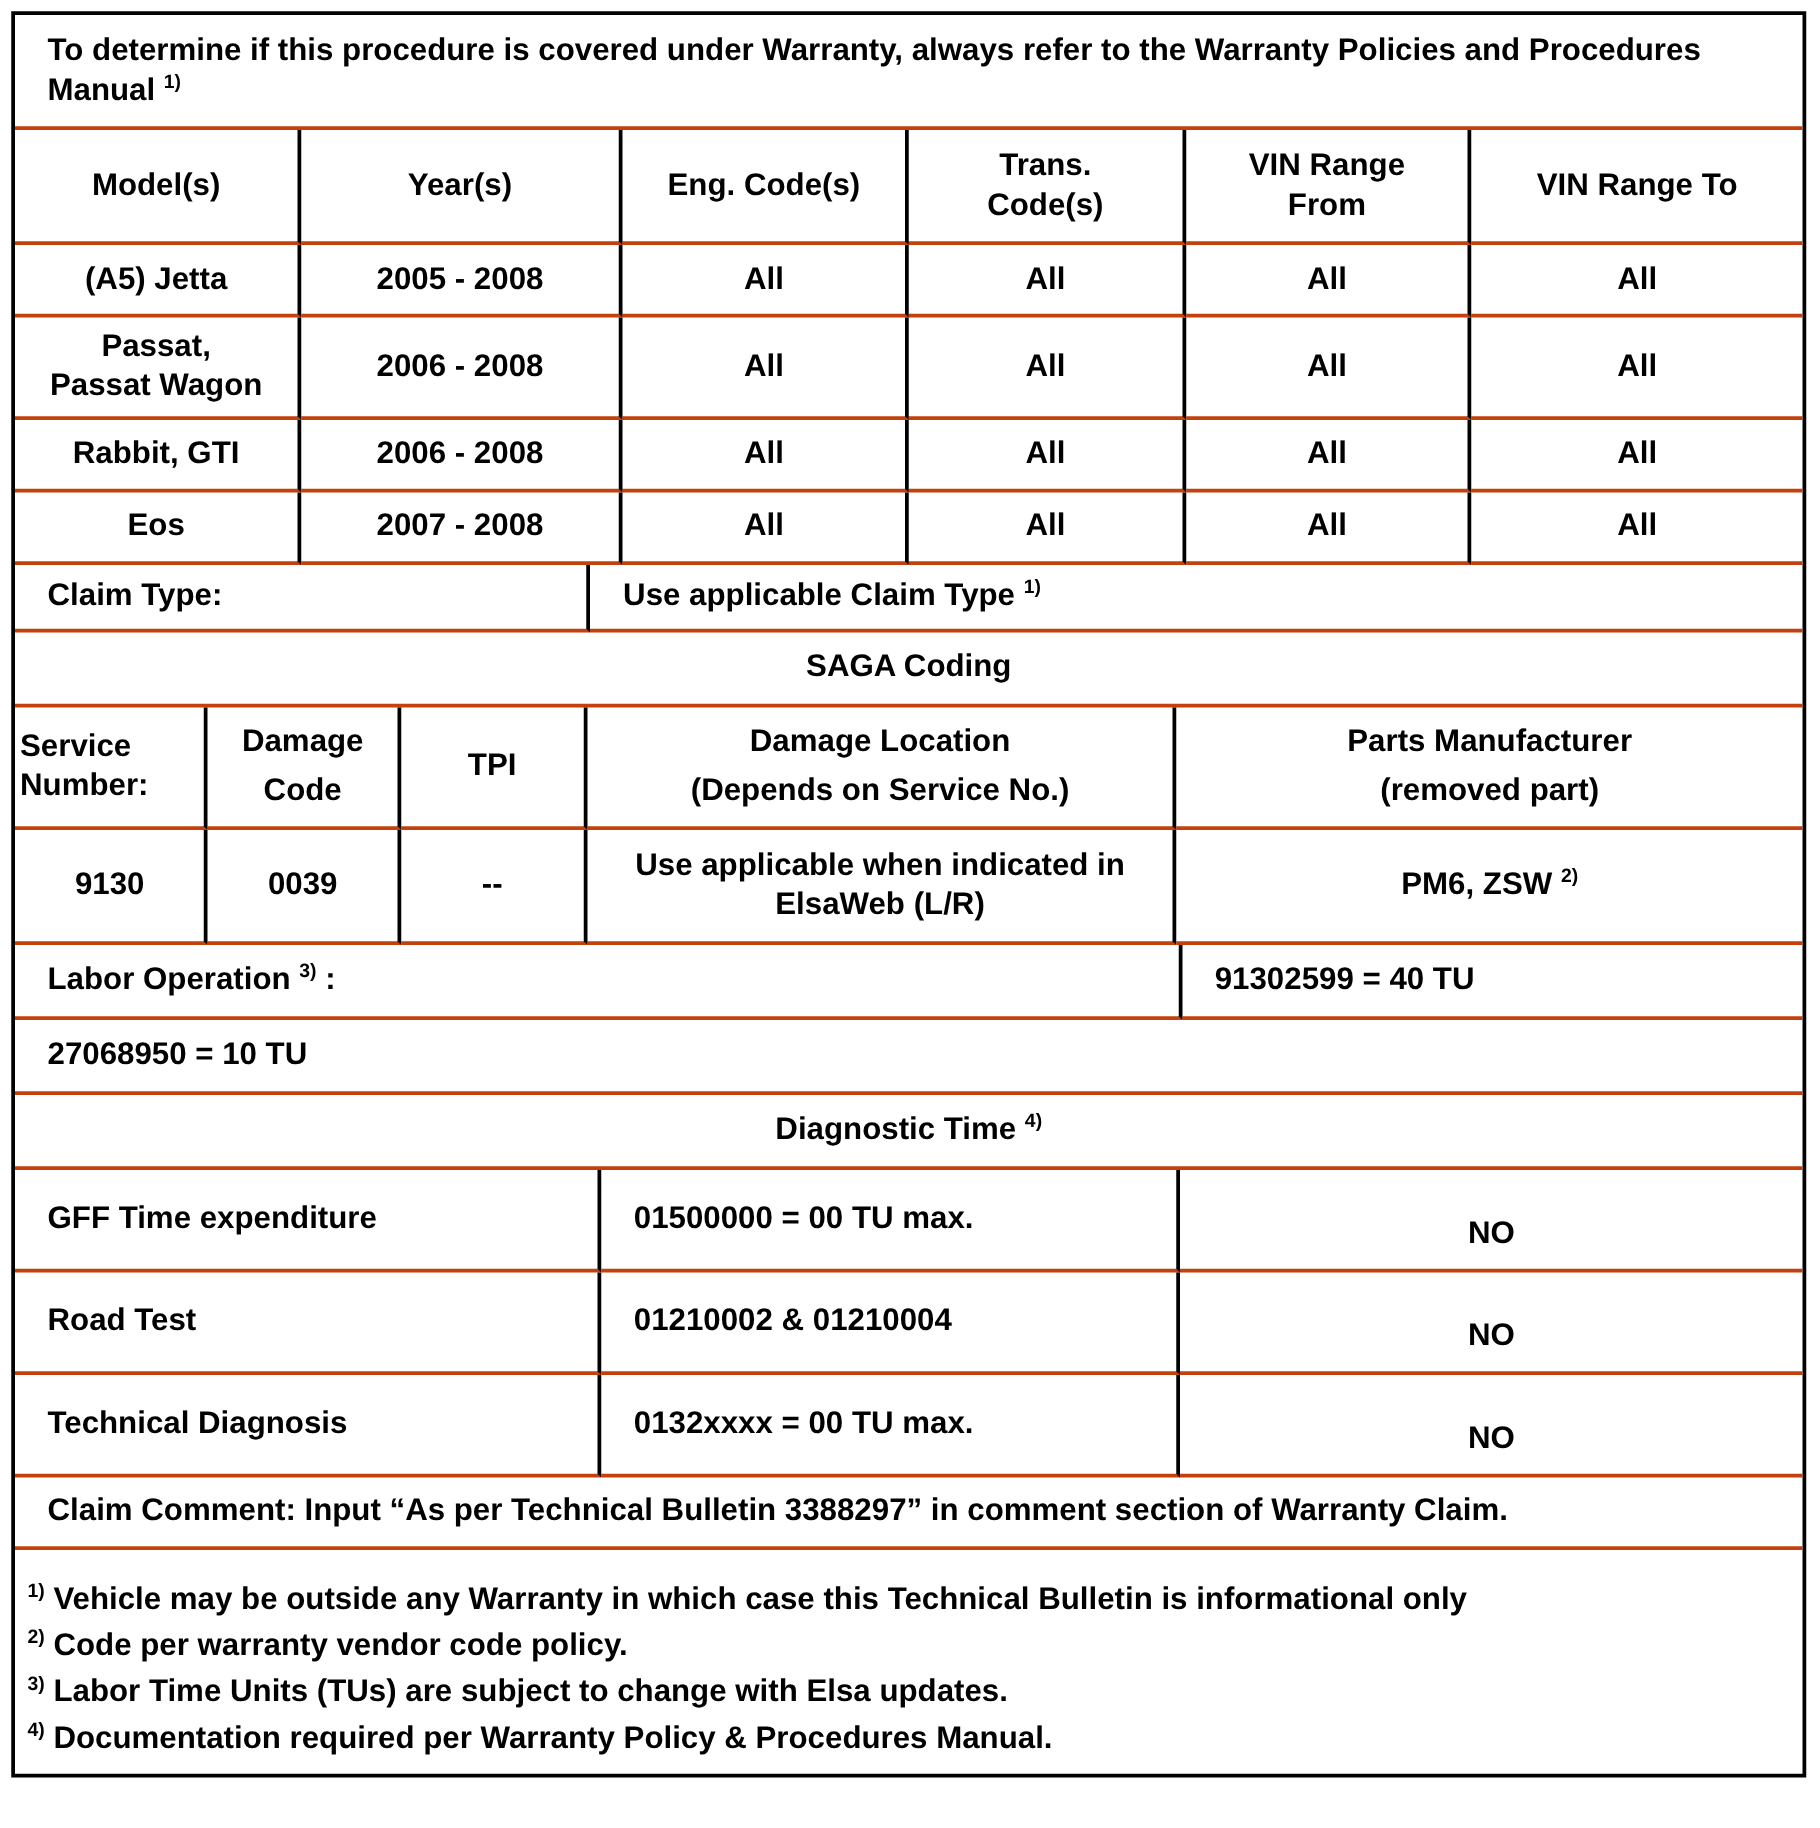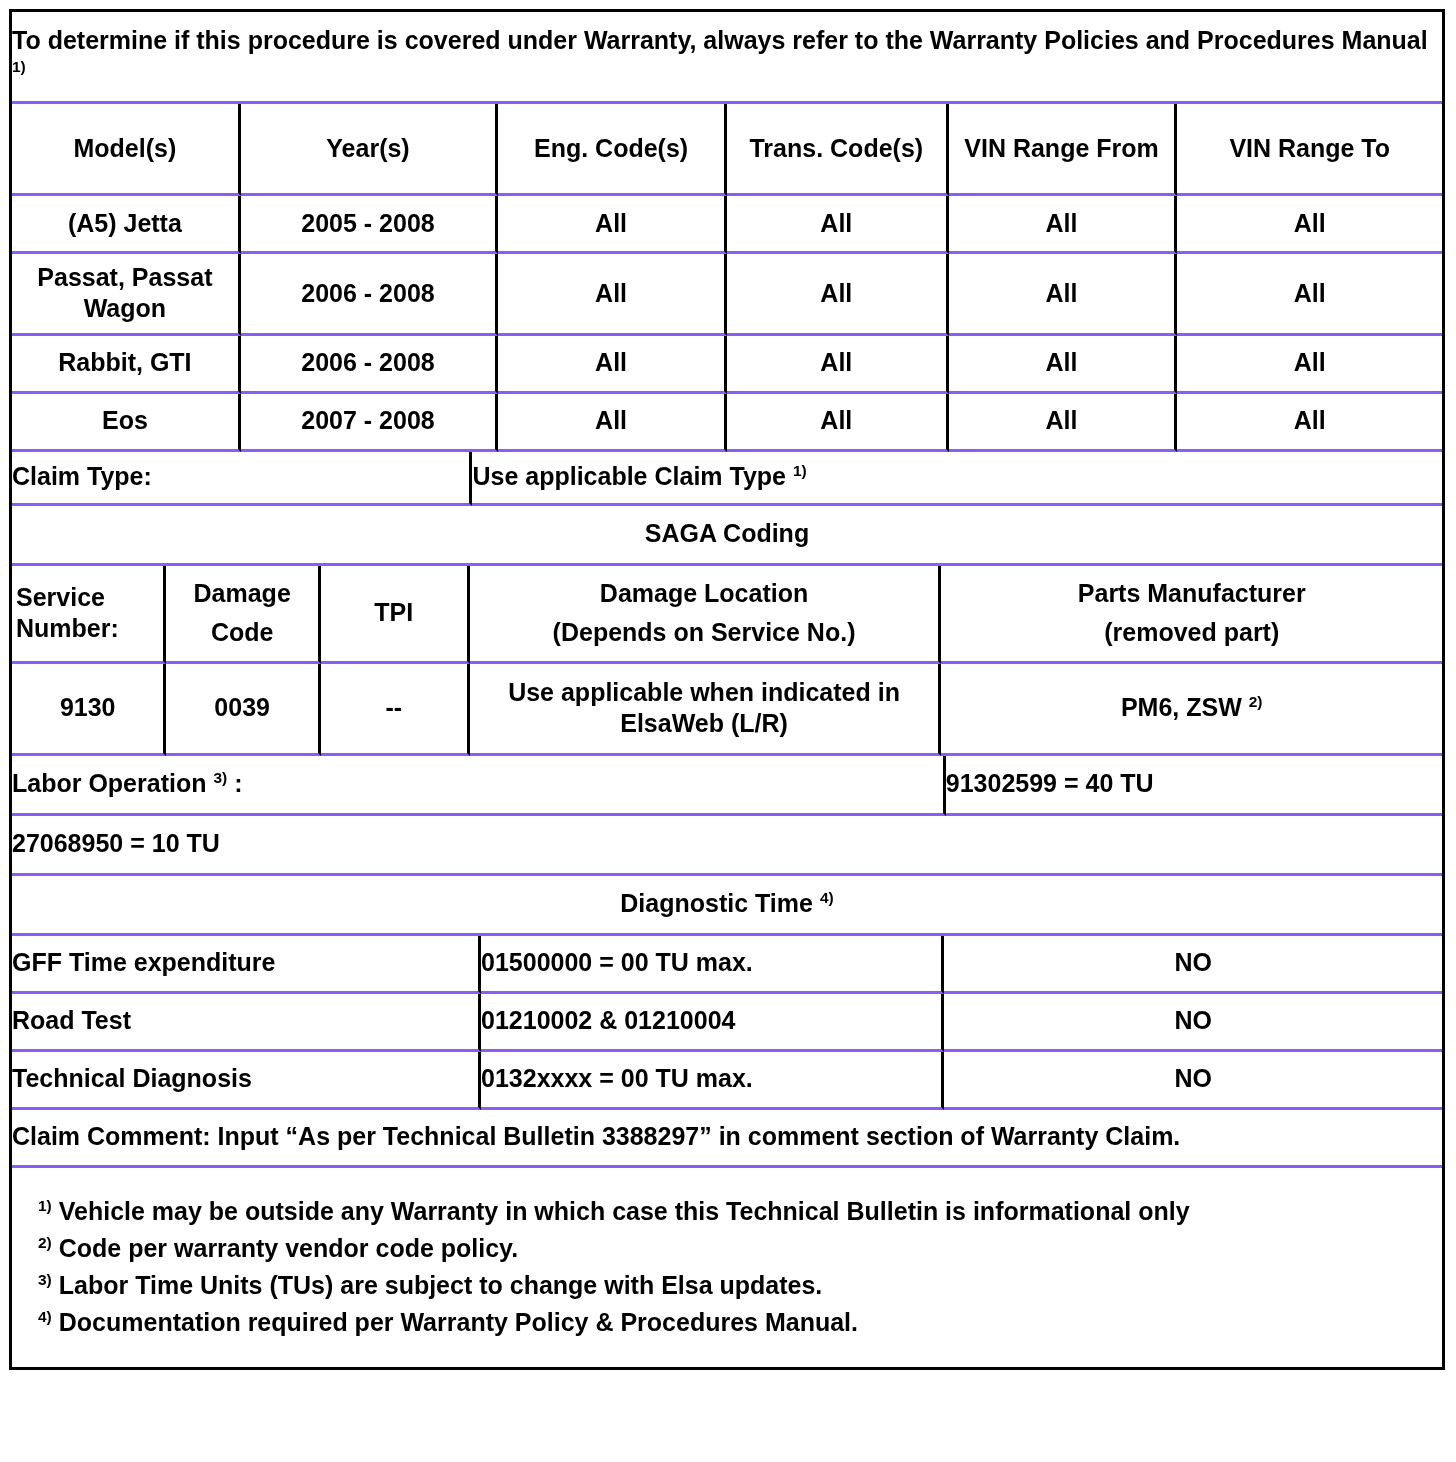--- a/index.html
+++ b/index.html
@@ -16,26 +16,26 @@
     font-weight: bold;
     font-size: 25px;
     line-height: 1.25;
     box-sizing: border-box;
     background: #fff;
   }
   .t-row { display: flex; align-items: stretch; }
   .cell {
     box-sizing: border-box;
     border-right: 3px solid #000;
-    border-bottom: 3px solid #8b5cf6;
+    border-bottom: 3px solid #c2410c;
     display: flex;
     align-items: center;
     justify-content: center;
     text-align: center;
-    padding: 8px 0;
+    padding: 8px 26px;
   }
   .cell:last-child { border-right: none; }
   .doc > .t-row:last-child > .cell { border-bottom: none; }
   .cell.left { justify-content: flex-start; text-align: left; }
   .txt { display: inline; }
   .stack { display: flex; flex-direction: column; gap: 8px; }
   sup { font-size: 0.62em; vertical-align: super; line-height: 0; }
 
   
   .c-model   { width: 16%; }
@@ -52,21 +52,21 @@
   .c-dmg   { width: 10.8%; }
   .c-tpi   { width: 10.4%; }
   .c-loc   { width: 33%; }
   .c-parts { flex: 1; }
 
   .c-laborlabel { width: 65.3%; }
   .c-laborval   { flex: 1; }
 
   .c-diag1 { width: 32.8%; }
   .c-diag2 { width: 32.4%; }
-  .c-diag3 { flex: 1; }
+  .c-diag3 { flex: 1; margin-top: 24px; }
 
   .c-full { width: 100%; }
 
   
   .r-intro  .cell { min-height: 92px; }
   .r-vhead  .cell { min-height: 92px; }
   .r-vrow   .cell { min-height: 58px; }
   .r-claim  .cell { min-height: 54px; }
   .r-stitle .cell { min-height: 60px; }
   .r-shead  .cell { min-height: 98px; }
@@ -206,21 +206,21 @@
     <div class="cell left c-diag1">Technical Diagnosis</div>
     <div class="cell left c-diag2">0132xxxx = 00 TU max.</div>
     <div class="cell c-diag3">NO</div>
   </div>
 
   <div class="t-row r-comment">
     <div class="cell left c-full">Claim Comment: Input “As per Technical Bulletin 3388297” in comment section of Warranty Claim.</div>
   </div>
 
   <div class="t-row">
-    <div class="cell left c-full" style="padding:16px;">
+    <div class="cell left c-full" style="padding:0;margin-top:12px;">
       <div class="footnotes">
         <div class="footnote-line"><sup>1)</sup><span> Vehicle may be outside any Warranty in which case this Technical Bulletin is informational only</span></div>
         <div class="footnote-line"><sup>2)</sup><span> Code per warranty vendor code policy.</span></div>
         <div class="footnote-line"><sup>3)</sup><span> Labor Time Units (TUs) are subject to change with Elsa updates.</span></div>
         <div class="footnote-line"><sup>4)</sup><span> Documentation required per Warranty Policy &amp; Procedures Manual.</span></div>
       </div>
     </div>
   </div>
 
 </div>

